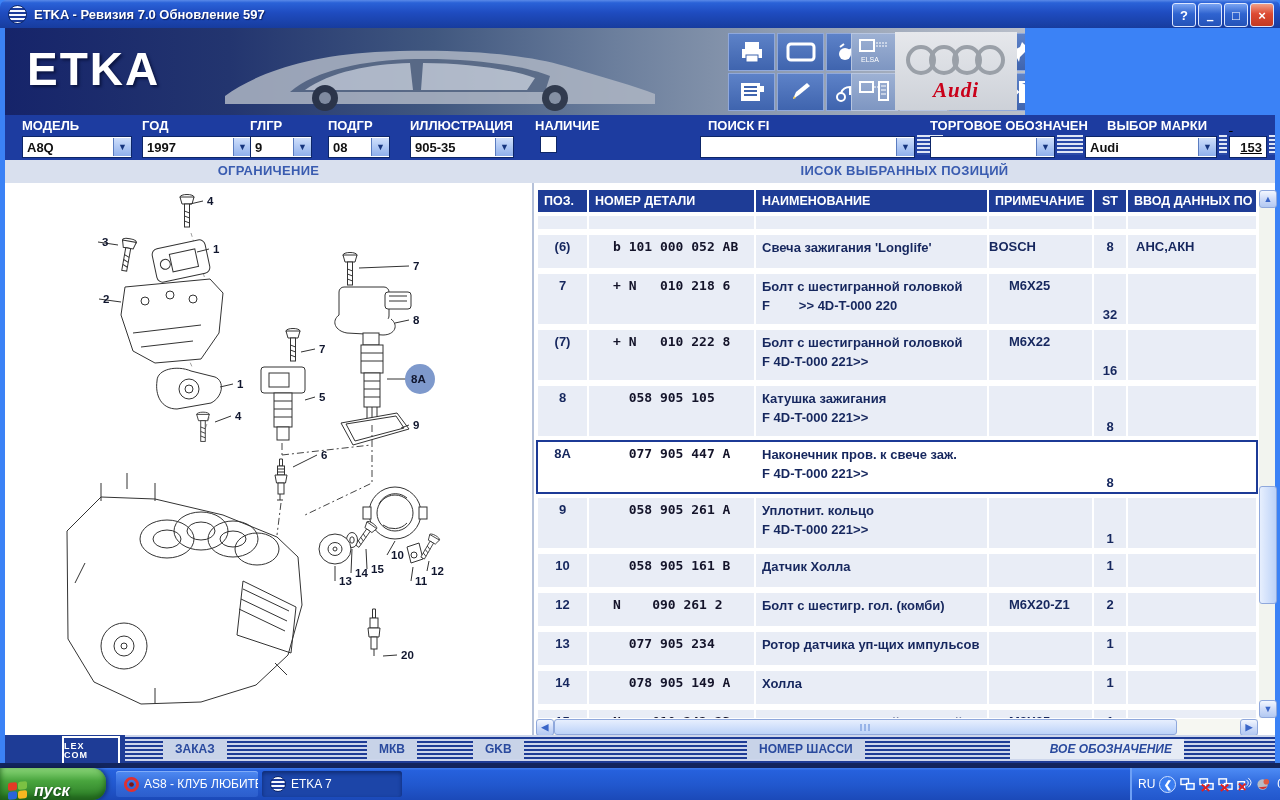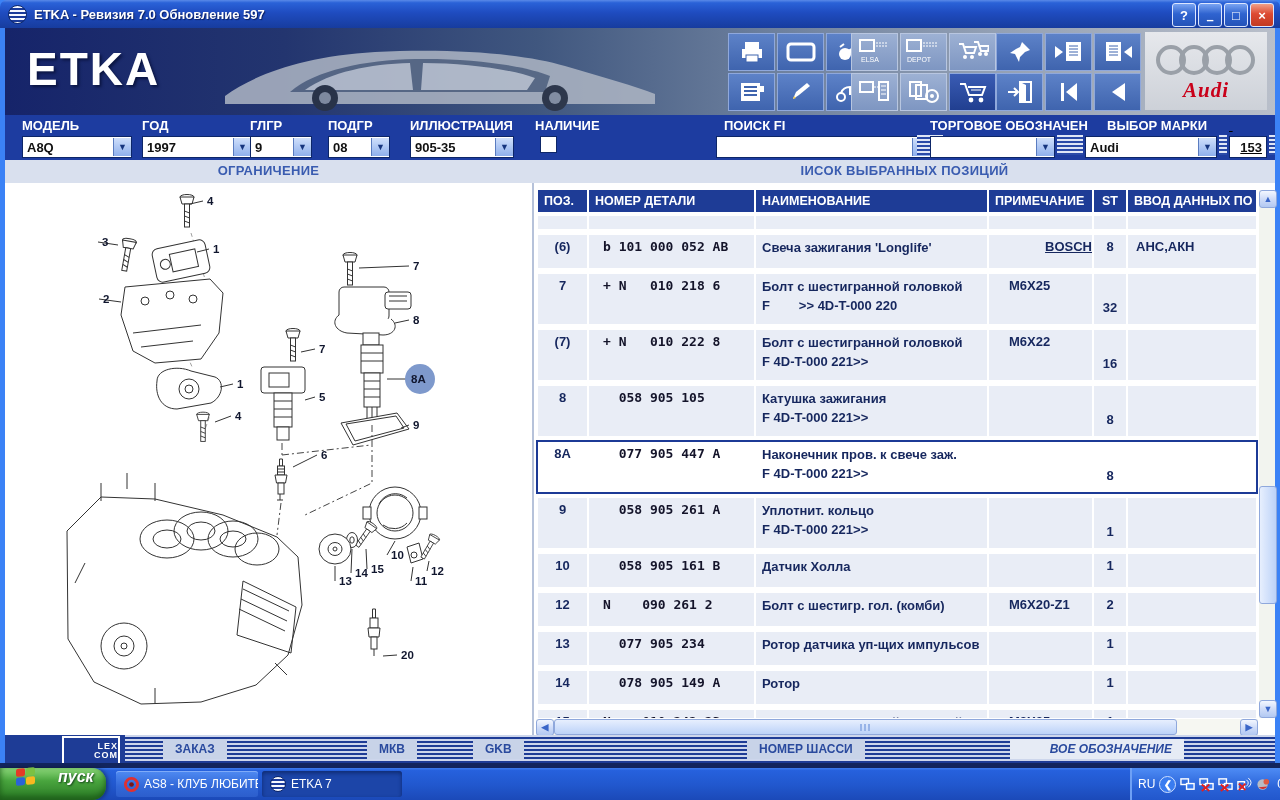--- a/index.html
+++ b/index.html
@@ -13,21 +13,21 @@
     background:repeating-linear-gradient(180deg,#f4f7ff 0 2px,#1a3a9a 2px 4px);
     border:1px solid #0d2668;flex:0 0 auto;}
   .title-text{font-size:13px;font-weight:bold;text-shadow:1px 1px 1px #0a1e5e;}
   .winbtns{position:absolute;right:6px;top:3px;display:flex;gap:2px;}
   .winbtn{width:22px;height:22px;border-radius:3px;border:1px solid #dce6ff;
     background:linear-gradient(180deg,#79a4f2,#2f63d0 45%,#2453b8);color:#fff;
     font-size:13px;font-weight:bold;display:flex;align-items:center;justify-content:center;}
   .winbtn.close{background:linear-gradient(180deg,#f0a088,#dd4932 45%,#c23a22);}
   .winbtn.min span{transform:translateY(4px);}
   
-  .header{position:absolute;left:5px;top:28px;width:1270px;height:87px;overflow:hidden;
+  .header{position:absolute;left:5px;top:28px;width:1020px;height:87px;overflow:hidden;
     background:linear-gradient(90deg,#16246a 0%,#23356f 22%,#40577f 42%,#6c7f9d 60%,#93a0b4 78%,#b9bfca 100%);
     border-bottom:1px solid #7e97d0;}
   .etka-big{position:absolute;left:22px;top:14px;font-size:46px;font-weight:bold;color:#fff;
     letter-spacing:2px;text-shadow:2px 2px 3px #0a1440;}
   .hcar{position:absolute;left:190px;top:6px;opacity:.85;}
   .icon-group{position:absolute;display:grid;grid-template-columns:repeat(3,47px);grid-auto-rows:38px;gap:2px;}
   .tile{background:linear-gradient(180deg,#5d82c8,#3f64ae);border:1px solid #8fa8dc;
     display:flex;align-items:center;justify-content:center;}
   .tile.dim{background:linear-gradient(180deg,#9db1d4,#7e96c2);border-color:#b8c6e0;}
   .tile.dark{background:linear-gradient(180deg,#3a5cb4,#213f90);}
@@ -59,57 +59,57 @@
   .thead{display:grid;grid-template-columns:49px 165px 231px 103px 32px 1fr;column-gap:2px;
     border:2px solid transparent;border-top:0;border-bottom:0;}
   .thead>div{background:#1e3c96;color:#fff;font-weight:bold;font-size:12.5px;padding:4px 0 4px 6px;white-space:nowrap;overflow:hidden;}
   .thead>div.center{text-align:center;padding-left:0;}
   .trow{display:grid;grid-template-columns:49px 165px 231px 103px 32px 1fr;column-gap:2px;
     margin-top:2px;border:2px solid transparent;}
   .trow>div{background:#e9edf6;padding-top:4px;}
   .trow.sel{border-color:#1c3a96;}
   .trow.sel>div{background:#fff;}
   .c-pos{text-align:center;font-weight:bold;color:#16275e;font-size:13px;}
-  .c-part{font-family:"DejaVu Sans Mono",monospace;font-weight:bold;color:#14142a;font-size:13px;white-space:pre;padding-left:14px;}
+  .c-part{font-family:"DejaVu Sans Mono",monospace;font-weight:bold;color:#14142a;font-size:13px;white-space:pre;padding-left:24px;}
   .c-name{font-weight:bold;color:#16275e;font-size:13px;padding-left:6px;white-space:pre;line-height:1.45;}
   .c-note{font-weight:bold;color:#16275e;font-size:13px;padding-left:20px;white-space:nowrap;}
-  .c-note.right{text-align:right;padding-left:0;text-decoration:underline;}
+  .c-note.right{text-align:left;padding-left:0;}
   .c-st{text-align:center;font-weight:bold;color:#16275e;font-size:13px;}
-  .c-st.q2{padding-top:26px;}
+  .c-st.q2{padding-top:33px;}
   .c-entry{font-weight:bold;color:#16275e;font-size:13px;padding-left:8px;white-space:nowrap;}
   
   .vscroll{position:absolute;right:0;top:7px;bottom:17px;width:16px;background:#f2f4ef;}
   .hscroll{position:absolute;left:2px;right:17px;bottom:0;height:16px;background:#f6f7f2;display:flex;align-items:center;}
   .sbtn{background:linear-gradient(180deg,#f3f7ff,#cfdcf8 50%,#b2c8f2);border:1px solid #8fa8dc;border-radius:3px;
     color:#3a66c8;font-size:9px;font-weight:bold;display:flex;align-items:center;justify-content:center;}
   .vscroll .sbtn{width:16px;height:16px;}
   .vthumb{position:absolute;left:0;top:56%;width:16px;height:22%;border-radius:3px;
     background:linear-gradient(90deg,#e7effe,#bcd2f8);border:1px solid #8fa8dc;}
   .hthumb{height:14px;flex:0 0 86%;border-radius:3px;background:linear-gradient(180deg,#e7effe,#bcd2f8);
     border:1px solid #8fa8dc;display:flex;align-items:center;justify-content:center;}
   .grip{width:10px;height:7px;background:repeating-linear-gradient(90deg,#98b4e8 0 2px,transparent 2px 4px);}
   .hspace{flex:1;}
   
   .bottombar{position:absolute;left:5px;top:735px;width:1270px;height:28px;
     background:repeating-linear-gradient(180deg,#cdd6ec 0 2px,#1e3c96 2px 4px);}
   .bb-solid{position:absolute;left:0;top:0;width:120px;height:100%;background:#1e3c96;}
   .lexcom{position:absolute;left:57px;top:1px;width:54px;height:25px;background:#1e3c96;border:2px solid #fff;
-    display:flex;flex-direction:column;align-items:flex-end;justify-content:center;color:#fff;
+    display:flex;flex-direction:column;align-items:flex-start;justify-content:center;color:#fff;
     font-size:9px;font-weight:bold;line-height:1;letter-spacing:1px;}
   .chip{position:absolute;top:4px;height:20px;background:#c8d3e8;color:#2a4a9e;font-size:12px;font-weight:bold;
     display:flex;align-items:center;padding:0 12px;white-space:nowrap;}
   .chip.lite{background:#e6ebf5;font-style:italic;}
   .navy-strip{position:absolute;left:0px;top:763px;width:1280px;height:5px;background:#12255e;}
   
   .taskbar{position:absolute;left:0;top:768px;width:1280px;height:32px;
     background:linear-gradient(180deg,#3d7bf0 0%,#2661dd 8%,#2157cd 55%,#1b49b8 100%);}
   .startbtn{position:absolute;left:0;top:0;width:106px;height:32px;border-radius:0 14px 14px 0;
     background:linear-gradient(180deg,#8cd87a 0%,#49a53e 40%,#2e8028 90%);
     box-shadow:inset 0 -3px 6px #1c5a18, 2px 0 4px rgba(0,0,0,.4);
-    display:flex;align-items:flex-start;gap:22px;padding-left:16px;box-sizing:border-box;}
+    display:flex;align-items:flex-end;gap:6px;padding-left:8px;box-sizing:border-box;}
   .startbtn .lbl{color:#fff;font-size:16px;font-weight:bold;font-style:italic;text-shadow:1px 1px 2px #14421a;}
   .flag{width:20px;height:18px;display:grid;grid-template-columns:9px 9px;grid-auto-rows:8px;gap:1px;transform:skewY(-6deg);}
   .flag i{border-radius:2px;}
   .taskbtn{position:absolute;top:3px;height:26px;border-radius:3px;display:flex;align-items:center;gap:5px;
     padding:0 8px;box-sizing:border-box;color:#fff;font-size:12px;white-space:nowrap;overflow:hidden;}
   .taskbtn.normal{background:linear-gradient(180deg,#4f8af2,#3268d8 60%,#2c5ecc);box-shadow:inset 0 1px 0 #7fabf8;}
   .taskbtn.pressed{background:#1c45a8;box-shadow:inset 0 2px 4px #0e2a70;}
   .tray{position:absolute;right:0;top:0;width:150px;height:32px;
     background:linear-gradient(180deg,#4e8cf5,#2a63d8 60%,#2257cc);
     border-left:2px solid #6ea0f5;display:flex;align-items:center;gap:4px;padding-left:6px;box-sizing:border-box;}
@@ -335,21 +335,21 @@
       <div class="flabel">ИЛЛЮСТРАЦИЯ</div>
       <div class="combo">
           <div class="val">905-35</div>
           <div class="drop">▼</div>
         </div>
     </div>
     <div class="ffield" style="left:530px;">
       <div class="flabel">НАЛИЧИЕ</div>
       <div class="checkbox" style="margin-left:5px;"></div>
     </div>
-    <div class="ffield" style="left:695px;width:215px;margin-left:16px;">
+    <div class="ffield" style="left:695px;width:215px;">
       <div class="flabel" style="padding-left:8px;">ПОИСК FI</div>
       <div class="combo">
           <div class="val"></div>
           <div class="drop">▼</div>
         </div>
     </div>
     <div class="stripes" style="left:912px;top:20px;width:26px;"></div>
     <div class="ffield" style="left:925px;width:125px;">
       <div class="flabel">ТОРГОВОЕ ОБОЗНАЧЕН</div>
       <div class="combo">
@@ -641,21 +641,21 @@
               <div class="c-pos">13</div>
               <div class="c-part">  077 905 234</div>
               <div class="c-name">Ротор датчика уп-щих импульсов</div>
               <div class="c-note"></div>
               <div class="c-st">1</div>
               <div class="c-entry"></div>
             </div>
             <div class="trow" style="min-height: 33px;">
               <div class="c-pos">14</div>
               <div class="c-part">  078 905 149 A</div>
-              <div class="c-name">Ротор</div>
+              <div class="c-name">Холла</div>
               <div class="c-note"></div>
               <div class="c-st">1</div>
               <div class="c-entry"></div>
             </div>
             <div class="trow" style="min-height: 33px;">
               <div class="c-pos">15</div>
               <div class="c-part">N    010 242 23</div>
               <div class="c-name">Болт с шестигранной головкой</div>
               <div class="c-note">M8X25</div>
               <div class="c-st">1</div>

